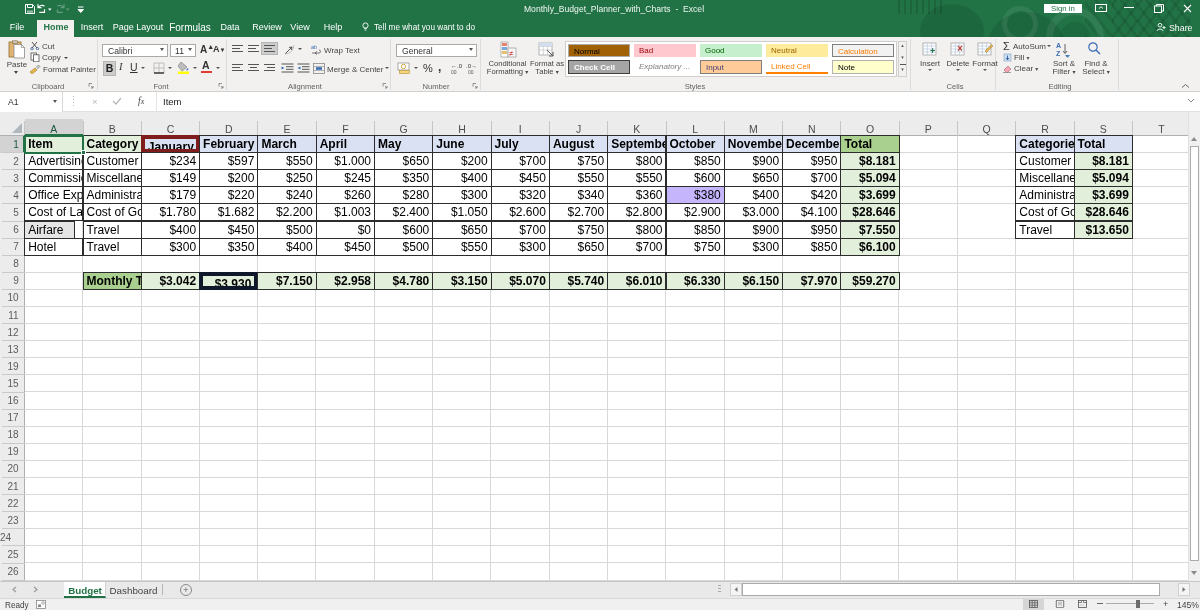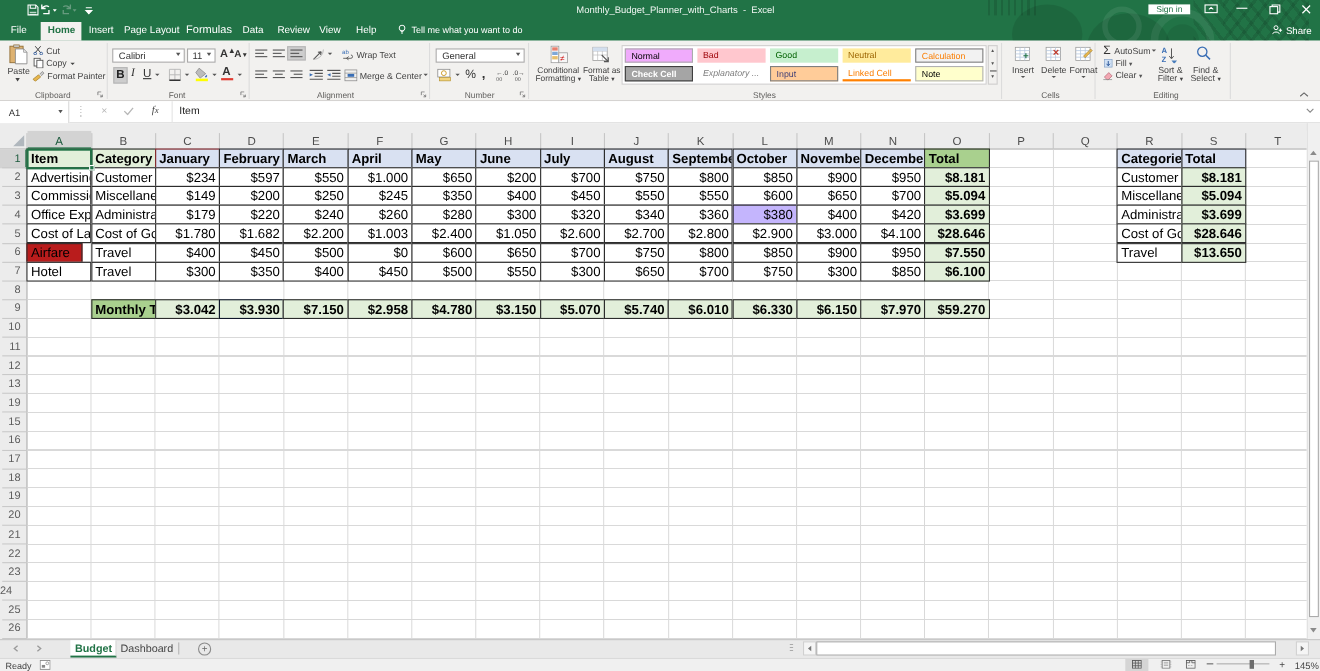--- a/index.html
+++ b/index.html
@@ -225,21 +225,21 @@
 </svg>
 <div class="rlab" style="left:485px;top:59.5px;width:45px;text-align:center;font-size:7.6px">Conditional<br>Formatting <span style="font-size:6px">▾</span></div>
 <svg class="ab" style="left:538px;top:41px" width="17" height="17" viewBox="0 0 17 17">
 <rect x="1" y="2" width="13" height="12" fill="#fff" stroke="#999" stroke-width="0.7"></rect>
 <path d="M1 5.5 h13 M1 9 h13 M5.3 2 v12 M9.6 2 v12" stroke="#bbb" stroke-width="0.6"></path>
 <rect x="1" y="2" width="13" height="3.5" fill="#d3dfee"></rect>
 <path d="M9 9 l6 6 M15 11 v4 h-4" stroke="#555" stroke-width="1" fill="none"></path>
 </svg>
 <div class="rlab" style="left:529px;top:59.5px;width:36px;text-align:center;font-size:7.6px">Format as<br>Table <span style="font-size:6px">▾</span></div>
 <div class="ab" style="left:565px;top:40.5px;width:332px;height:36.5px;background:#fff;border:1px solid #cfcecd"></div>
-<div class="chip" style="left:568px;top:43.5px;width:62px;height:13.5px;background:#f0abfc;color:#000;border:1px solid #ababab;font-weight:normal;">Normal</div>
+<div class="chip" style="left:568px;top:43.5px;width:62px;height:13.5px;background:#a16207;color:#000;border:1px solid #ababab;font-weight:normal;">Normal</div>
 <div class="chip" style="left:634px;top:43.5px;width:62px;height:13.5px;background:#FFC7CE;color:#9C0006;border:none;">Bad</div>
 <div class="chip" style="left:700px;top:43.5px;width:62px;height:13.5px;background:#C6EFCE;color:#006100;border:none;">Good</div>
 <div class="chip" style="left:766px;top:43.5px;width:62px;height:13.5px;background:#FFEB9C;color:#9C6500;border:none;">Neutral</div>
 <div class="chip" style="left:832px;top:43.5px;width:62px;height:13.5px;background:#F2F2F2;color:#FA7D00;border:1px solid #7f7f7f;">Calculation</div>
 <div class="chip" style="left:568px;top:60px;width:62px;height:13.5px;background:#A5A5A5;color:#FFFFFF;border:1px solid #3f3f3f;font-weight:bold;">Check Cell</div>
 <div class="chip" style="left:634px;top:60px;width:62px;height:13.5px;background:#fff;color:#7F7F7F;border:none;font-style:italic;">Explanatory ...</div>
 <div class="chip" style="left:700px;top:60px;width:62px;height:13.5px;background:#FFCC99;color:#3F3F76;border:1px solid #7f7f7f;">Input</div>
 <div class="chip" style="left:766px;top:60px;width:62px;height:13.5px;background:#fff;color:#FA7D00;border:none;border-bottom:2px solid #ff8001;">Linked Cell</div>
 <div class="chip" style="left:832px;top:60px;width:62px;height:13.5px;background:#FFFFCC;color:#000;border:1px solid #b2b2b2;">Note</div>
 <div class="ab" style="left:898px;top:40.5px;width:9px;height:36.5px;background:#f2f1ef;border:1px solid #cfcecd"></div>
@@ -412,21 +412,21 @@
 <div class="ab" style="left:0;top:528.8px;width:18.7px;height:17.1px;font-size:10px;color:#5c5c5c;line-height:17.1px">24</div>
 <div class="ab" style="left:2px;top:545.4px;width:22.7px;height:1px;background:#c9c9c9"></div>
 <div class="ab" style="left:0;top:545.9000000000001px;width:18.7px;height:17.1px;font-size:10px;color:#5c5c5c;text-align:right;line-height:17.1px">25</div>
 <div class="ab" style="left:2px;top:562.5000000000001px;width:22.7px;height:1px;background:#c9c9c9"></div>
 <div class="ab" style="left:0;top:563.0px;width:18.7px;height:17.1px;font-size:10px;color:#5c5c5c;text-align:right;line-height:17.1px">26</div>
 <div class="ab" style="left:2px;top:579.6px;width:22.7px;height:1px;background:#c9c9c9"></div>
 <div class="ab" style="left:24.7px;top:135.5px;width:1163.3px;height:445.5px;
 background-image:repeating-linear-gradient(to right,transparent 0px,transparent 57.3px,#d9d9d9 57.3px,#d9d9d9 58.3px),repeating-linear-gradient(to bottom,transparent 0px,transparent 16.1px,#d9d9d9 16.1px,#d9d9d9 17.1px);"></div>
 <div class="cell txt b" style="left:24.2px;top:135.0px;width:59.3px;height:18.1px;background:#E2EFDA;border:1px solid #2c2c2c;line-height:17.1px;color:#000">Item</div>
 <div class="cell txt b" style="left:82.5px;top:135.0px;width:59.3px;height:18.1px;background:#E2EFDA;border:1px solid #2c2c2c;line-height:17.1px;color:#000">Category</div>
-<div class="cell txt b" style="left:140.79999999999998px;top:135.0px;width:59.3px;height:18.1px;background:#D9E1F2;border:1px solid #7f1d1d;line-height:17.1px;color:#000">January</div>
+<div class="cell txt b" style="left:140.79999999999998px;top:135.0px;width:59.3px;height:18.1px;background:#D9E1F2;border:4px solid #7f1d1d;line-height:17.1px;color:#000">January</div>
 <div class="cell txt b" style="left:199.09999999999997px;top:135.0px;width:59.3px;height:18.1px;background:#D9E1F2;border:1px solid #2c2c2c;line-height:17.1px;color:#000">February</div>
 <div class="cell txt b" style="left:257.4px;top:135.0px;width:59.3px;height:18.1px;background:#D9E1F2;border:1px solid #2c2c2c;line-height:17.1px;color:#000">March</div>
 <div class="cell txt b" style="left:315.7px;top:135.0px;width:59.3px;height:18.1px;background:#D9E1F2;border:1px solid #2c2c2c;line-height:17.1px;color:#000">April</div>
 <div class="cell txt b" style="left:373.99999999999994px;top:135.0px;width:59.3px;height:18.1px;background:#D9E1F2;border:1px solid #2c2c2c;line-height:17.1px;color:#000">May</div>
 <div class="cell txt b" style="left:432.29999999999995px;top:135.0px;width:59.3px;height:18.1px;background:#D9E1F2;border:1px solid #2c2c2c;line-height:17.1px;color:#000">June</div>
 <div class="cell txt b" style="left:490.59999999999997px;top:135.0px;width:59.3px;height:18.1px;background:#D9E1F2;border:1px solid #2c2c2c;line-height:17.1px;color:#000">July</div>
 <div class="cell txt b" style="left:548.9px;top:135.0px;width:59.3px;height:18.1px;background:#D9E1F2;border:1px solid #2c2c2c;line-height:17.1px;color:#000">August</div>
 <div class="cell txt b" style="left:607.2px;top:135.0px;width:59.3px;height:18.1px;background:#D9E1F2;border:1px solid #2c2c2c;line-height:17.1px;color:#000">September</div>
 <div class="cell txt b" style="left:665.5px;top:135.0px;width:59.3px;height:18.1px;background:#D9E1F2;border:1px solid #2c2c2c;line-height:17.1px;color:#000">October</div>
 <div class="cell txt b" style="left:723.8px;top:135.0px;width:59.3px;height:18.1px;background:#D9E1F2;border:1px solid #2c2c2c;line-height:17.1px;color:#000">November</div>
@@ -485,21 +485,21 @@
 <div class="cell num" style="left:315.7px;top:203.4px;width:59.3px;height:18.1px;background:#fff;border:1px solid #2c2c2c;line-height:17.1px;color:#000">$1.003</div>
 <div class="cell num" style="left:373.99999999999994px;top:203.4px;width:59.3px;height:18.1px;background:#fff;border:1px solid #2c2c2c;line-height:17.1px;color:#000">$2.400</div>
 <div class="cell num" style="left:432.29999999999995px;top:203.4px;width:59.3px;height:18.1px;background:#fff;border:1px solid #2c2c2c;line-height:17.1px;color:#000">$1.050</div>
 <div class="cell num" style="left:490.59999999999997px;top:203.4px;width:59.3px;height:18.1px;background:#fff;border:1px solid #2c2c2c;line-height:17.1px;color:#000">$2.600</div>
 <div class="cell num" style="left:548.9px;top:203.4px;width:59.3px;height:18.1px;background:#fff;border:1px solid #2c2c2c;line-height:17.1px;color:#000">$2.700</div>
 <div class="cell num" style="left:607.2px;top:203.4px;width:59.3px;height:18.1px;background:#fff;border:1px solid #2c2c2c;line-height:17.1px;color:#000">$2.800</div>
 <div class="cell num" style="left:665.5px;top:203.4px;width:59.3px;height:18.1px;background:#fff;border:1px solid #2c2c2c;line-height:17.1px;color:#000">$2.900</div>
 <div class="cell num" style="left:723.8px;top:203.4px;width:59.3px;height:18.1px;background:#fff;border:1px solid #2c2c2c;line-height:17.1px;color:#000">$3.000</div>
 <div class="cell num" style="left:782.1px;top:203.4px;width:59.3px;height:18.1px;background:#fff;border:1px solid #2c2c2c;line-height:17.1px;color:#000">$4.100</div>
 <div class="cell num b" style="left:840.4px;top:203.4px;width:59.3px;height:18.1px;background:#E2EFDA;border:1px solid #2c2c2c;line-height:17.1px;color:#000">$28.646</div>
-<div class="cell txt" style="left:24.2px;top:220.5px;width:51px;height:18.1px;background:#b91c1c;border:1px solid #2c2c2c;line-height:17.1px;color:#000">Airfare</div>
+<div class="cell txt" style="left:24.2px;top:220.5px;width:51px;height:18.1px;background:#e5e5e5;border:1px solid #2c2c2c;line-height:17.1px;color:#000">Airfare</div>
 <div class="cell txt" style="left:82.5px;top:220.5px;width:59.3px;height:18.1px;background:#fff;border:1px solid #2c2c2c;line-height:17.1px;color:#000">Travel</div>
 <div class="cell num" style="left:140.79999999999998px;top:220.5px;width:59.3px;height:18.1px;background:#fff;border:1px solid #2c2c2c;line-height:17.1px;color:#000">$400</div>
 <div class="cell num" style="left:199.09999999999997px;top:220.5px;width:59.3px;height:18.1px;background:#fff;border:1px solid #2c2c2c;line-height:17.1px;color:#000">$450</div>
 <div class="cell num" style="left:257.4px;top:220.5px;width:59.3px;height:18.1px;background:#fff;border:1px solid #2c2c2c;line-height:17.1px;color:#000">$500</div>
 <div class="cell num" style="left:315.7px;top:220.5px;width:59.3px;height:18.1px;background:#fff;border:1px solid #2c2c2c;line-height:17.1px;color:#000">$0</div>
 <div class="cell num" style="left:373.99999999999994px;top:220.5px;width:59.3px;height:18.1px;background:#fff;border:1px solid #2c2c2c;line-height:17.1px;color:#000">$600</div>
 <div class="cell num" style="left:432.29999999999995px;top:220.5px;width:59.3px;height:18.1px;background:#fff;border:1px solid #2c2c2c;line-height:17.1px;color:#000">$650</div>
 <div class="cell num" style="left:490.59999999999997px;top:220.5px;width:59.3px;height:18.1px;background:#fff;border:1px solid #2c2c2c;line-height:17.1px;color:#000">$700</div>
 <div class="cell num" style="left:548.9px;top:220.5px;width:59.3px;height:18.1px;background:#fff;border:1px solid #2c2c2c;line-height:17.1px;color:#000">$750</div>
 <div class="cell num" style="left:607.2px;top:220.5px;width:59.3px;height:18.1px;background:#fff;border:1px solid #2c2c2c;line-height:17.1px;color:#000">$800</div>
@@ -517,21 +517,21 @@
 <div class="cell num" style="left:432.29999999999995px;top:237.60000000000002px;width:59.3px;height:18.1px;background:#fff;border:1px solid #2c2c2c;line-height:17.1px;color:#000">$550</div>
 <div class="cell num" style="left:490.59999999999997px;top:237.60000000000002px;width:59.3px;height:18.1px;background:#fff;border:1px solid #2c2c2c;line-height:17.1px;color:#000">$300</div>
 <div class="cell num" style="left:548.9px;top:237.60000000000002px;width:59.3px;height:18.1px;background:#fff;border:1px solid #2c2c2c;line-height:17.1px;color:#000">$650</div>
 <div class="cell num" style="left:607.2px;top:237.60000000000002px;width:59.3px;height:18.1px;background:#fff;border:1px solid #2c2c2c;line-height:17.1px;color:#000">$700</div>
 <div class="cell num" style="left:665.5px;top:237.60000000000002px;width:59.3px;height:18.1px;background:#fff;border:1px solid #2c2c2c;line-height:17.1px;color:#000">$750</div>
 <div class="cell num" style="left:723.8px;top:237.60000000000002px;width:59.3px;height:18.1px;background:#fff;border:1px solid #2c2c2c;line-height:17.1px;color:#000">$300</div>
 <div class="cell num" style="left:782.1px;top:237.60000000000002px;width:59.3px;height:18.1px;background:#fff;border:1px solid #2c2c2c;line-height:17.1px;color:#000">$850</div>
 <div class="cell num b" style="left:840.4px;top:237.60000000000002px;width:59.3px;height:18.1px;background:#E2EFDA;border:1px solid #2c2c2c;line-height:17.1px;color:#000">$6.100</div>
 <div class="cell txt b" style="left:82.5px;top:271.8px;width:59.3px;height:18.1px;background:#A9D08E;border:1px solid #2c2c2c;line-height:17.1px;color:#000">Monthly Total</div>
 <div class="cell num b" style="left:140.79999999999998px;top:271.8px;width:59.3px;height:18.1px;background:#E2EFDA;border:1px solid #2c2c2c;line-height:17.1px;color:#000">$3.042</div>
-<div class="cell num b" style="left:199.09999999999997px;top:271.8px;width:59.3px;height:18.1px;background:#E2EFDA;border:1px solid #0f172a;line-height:17.1px;color:#000">$3.930</div>
+<div class="cell num b" style="left:199.09999999999997px;top:271.8px;width:59.3px;height:18.1px;background:#E2EFDA;border:4px solid #0f172a;line-height:17.1px;color:#000">$3.930</div>
 <div class="cell num b" style="left:257.4px;top:271.8px;width:59.3px;height:18.1px;background:#E2EFDA;border:1px solid #2c2c2c;line-height:17.1px;color:#000">$7.150</div>
 <div class="cell num b" style="left:315.7px;top:271.8px;width:59.3px;height:18.1px;background:#E2EFDA;border:1px solid #2c2c2c;line-height:17.1px;color:#000">$2.958</div>
 <div class="cell num b" style="left:373.99999999999994px;top:271.8px;width:59.3px;height:18.1px;background:#E2EFDA;border:1px solid #2c2c2c;line-height:17.1px;color:#000">$4.780</div>
 <div class="cell num b" style="left:432.29999999999995px;top:271.8px;width:59.3px;height:18.1px;background:#E2EFDA;border:1px solid #2c2c2c;line-height:17.1px;color:#000">$3.150</div>
 <div class="cell num b" style="left:490.59999999999997px;top:271.8px;width:59.3px;height:18.1px;background:#E2EFDA;border:1px solid #2c2c2c;line-height:17.1px;color:#000">$5.070</div>
 <div class="cell num b" style="left:548.9px;top:271.8px;width:59.3px;height:18.1px;background:#E2EFDA;border:1px solid #2c2c2c;line-height:17.1px;color:#000">$5.740</div>
 <div class="cell num b" style="left:607.2px;top:271.8px;width:59.3px;height:18.1px;background:#E2EFDA;border:1px solid #2c2c2c;line-height:17.1px;color:#000">$6.010</div>
 <div class="cell num b" style="left:665.5px;top:271.8px;width:59.3px;height:18.1px;background:#E2EFDA;border:1px solid #2c2c2c;line-height:17.1px;color:#000">$6.330</div>
 <div class="cell num b" style="left:723.8px;top:271.8px;width:59.3px;height:18.1px;background:#E2EFDA;border:1px solid #2c2c2c;line-height:17.1px;color:#000">$6.150</div>
 <div class="cell num b" style="left:782.1px;top:271.8px;width:59.3px;height:18.1px;background:#E2EFDA;border:1px solid #2c2c2c;line-height:17.1px;color:#000">$7.970</div>

